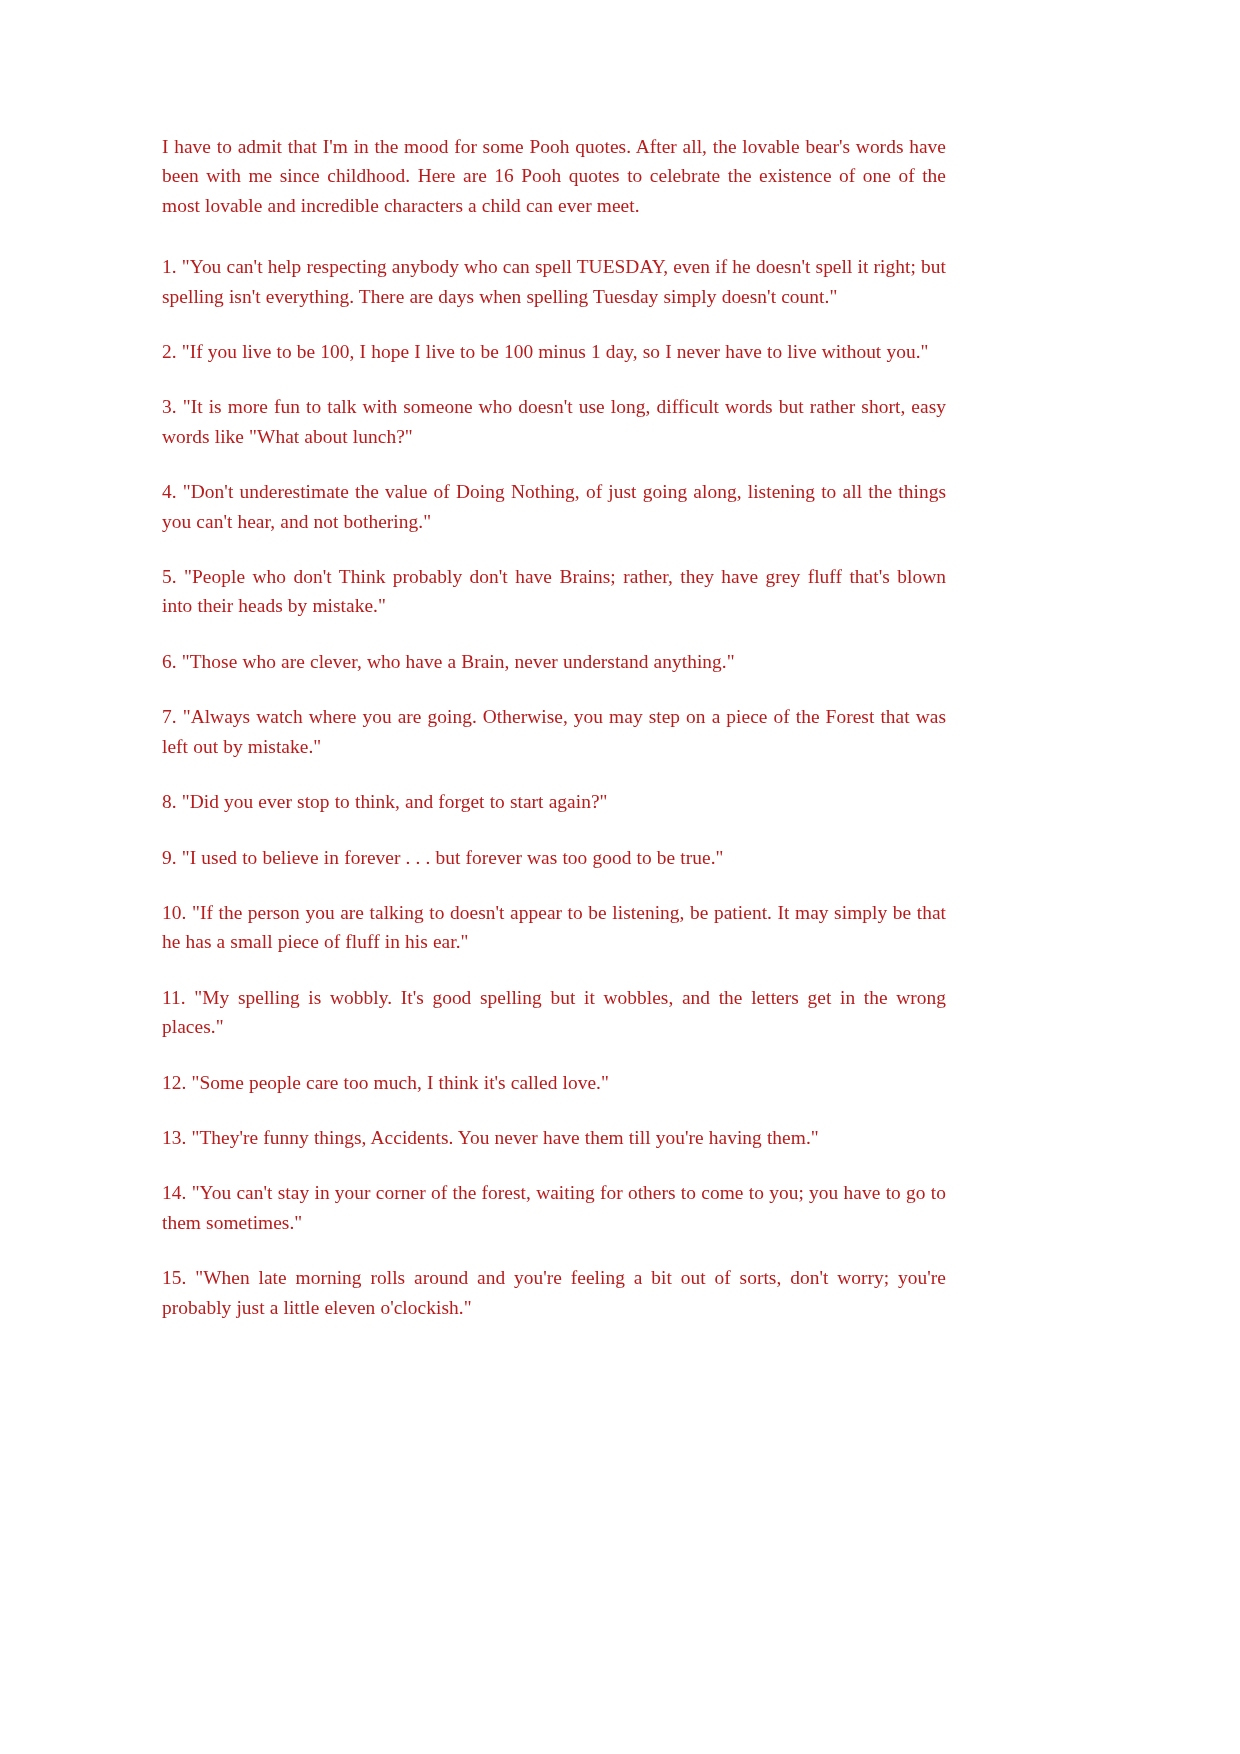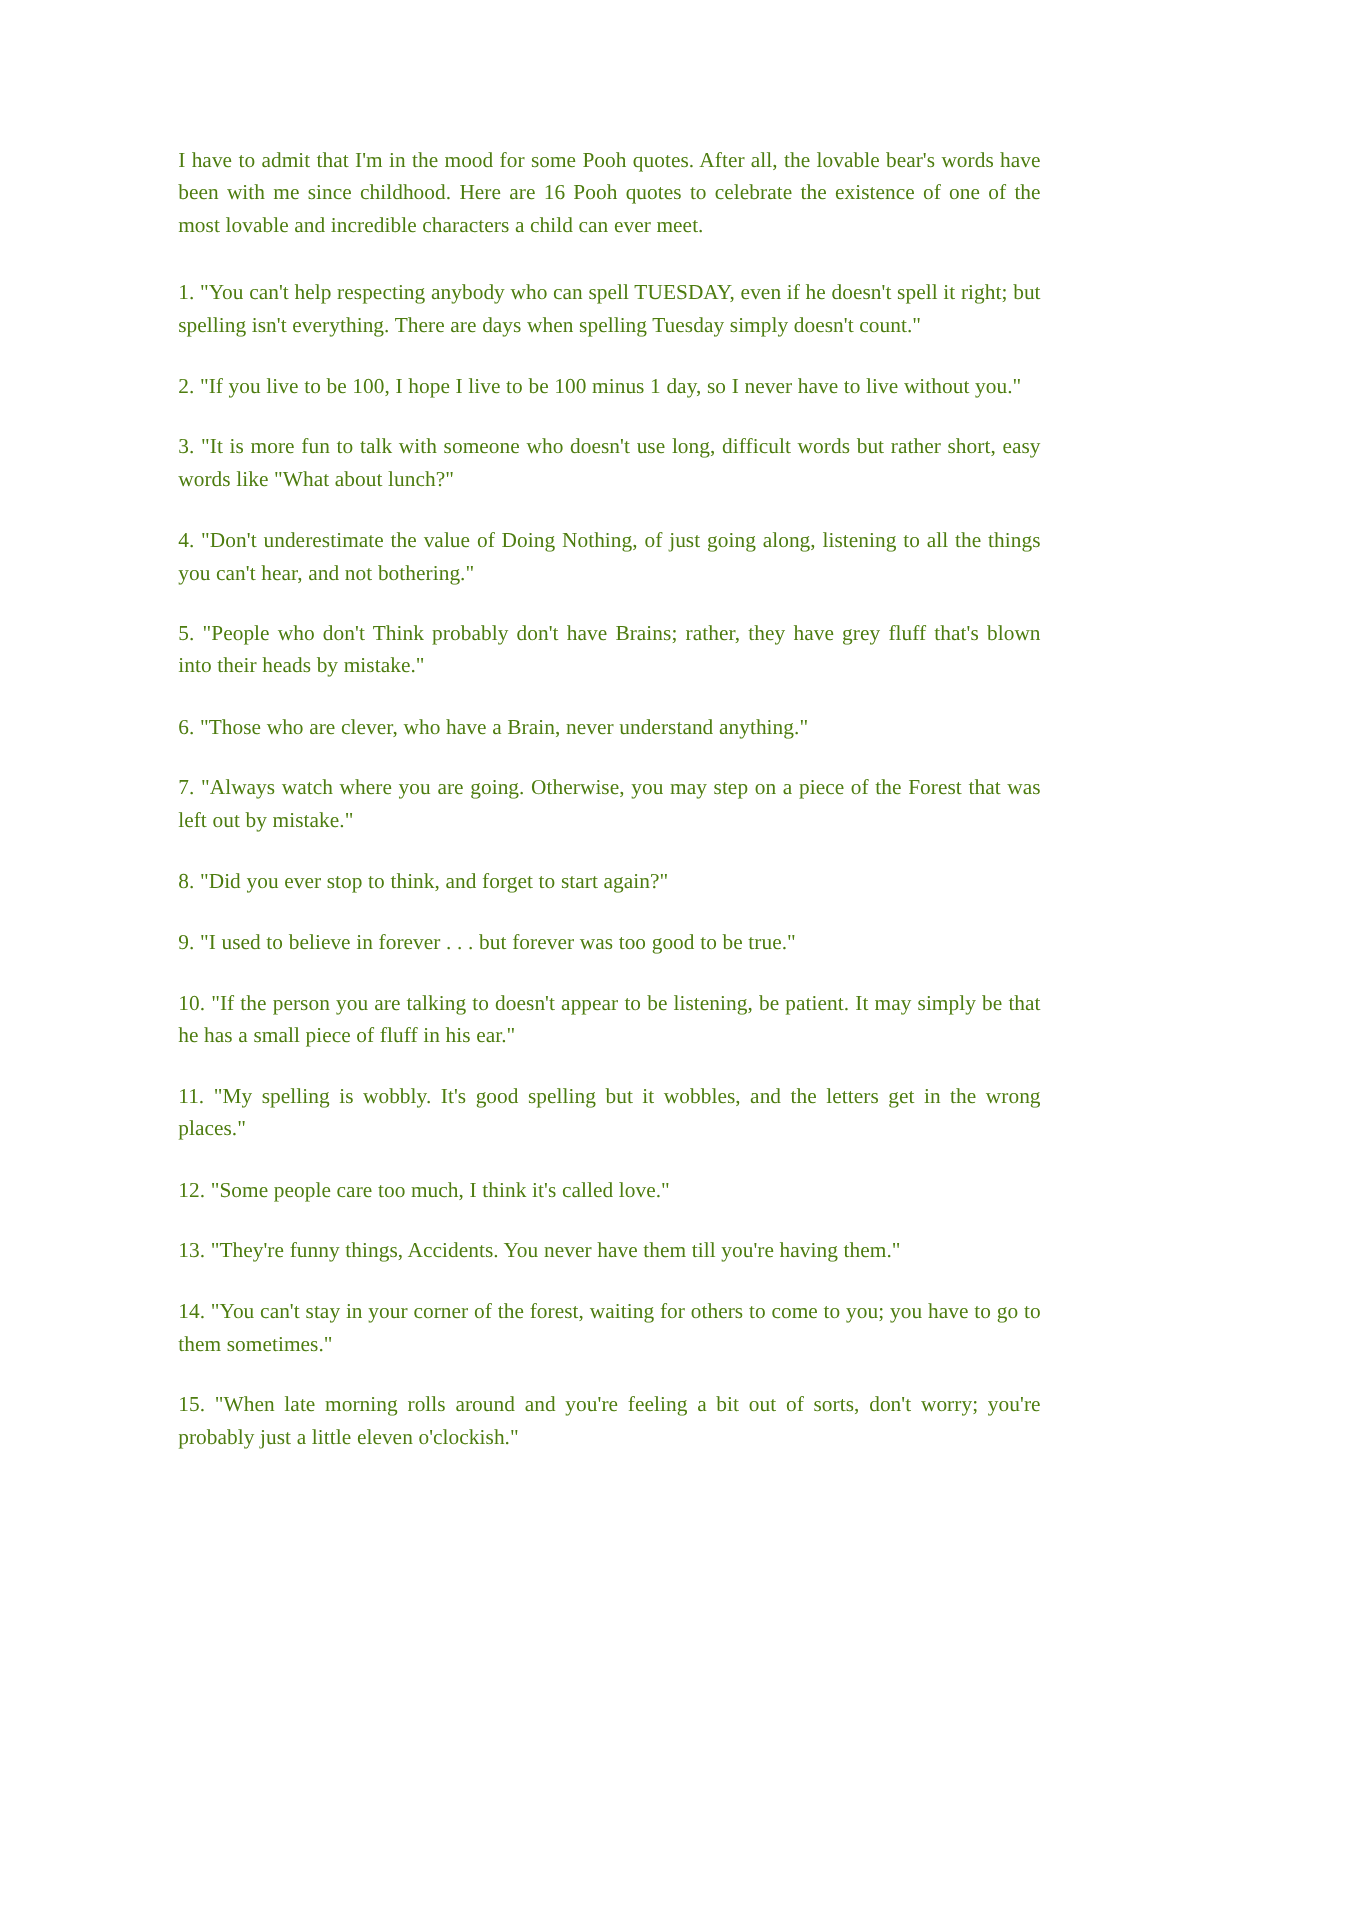--- a/index.html
+++ b/index.html
@@ -27,21 +27,21 @@
     left: 162px;
     top: 132px;
     width: 784px;
   }
   .para {
     margin: 0 0 26px 0;
     font-size: 19.4px;
     line-height: 29.4px;
     text-align: justify;
     text-justify: inter-word;
-    color: #4d7c0f;
+    color: #b91c1c;
     letter-spacing: 0.05px;
     word-spacing: 0.2px;
     hyphens: none;
   }
   .para:last-child {
     margin-bottom: 0;
   }
   .intro {
     margin-bottom: 32px;
   }

